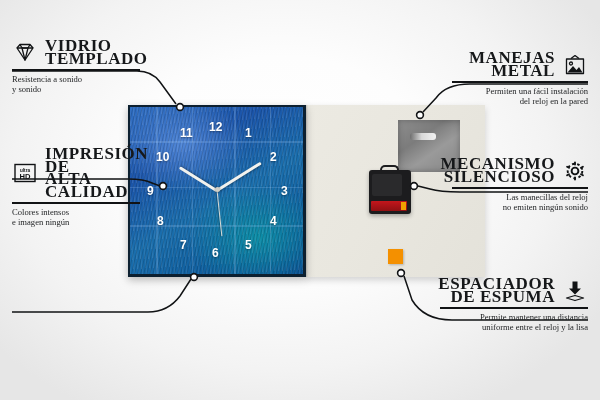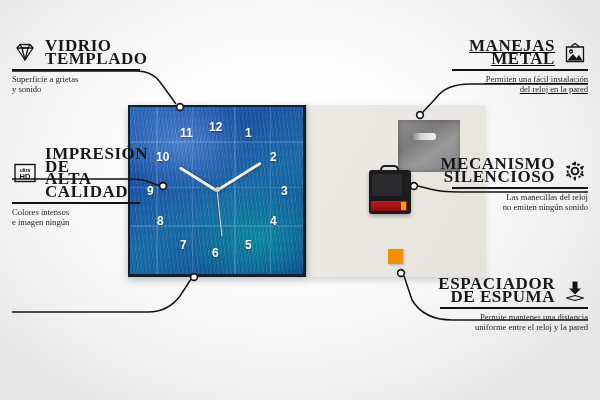--- a/index.html
+++ b/index.html
@@ -190,21 +190,21 @@
             <path d="M10,6 H16"></path>
           </g>
         </svg>
       </span>
       <span>
         <div class="title">VIDRIO</div>
         <div class="title">TEMPLADO</div>
       </span>
     </div>
     <div class="rule"></div>
-    <div class="desc">Superficie a grietas</div>
+    <div class="desc">Resistencia a sonido</div>
     <div class="desc">y sonido</div>
   </div>
 
   <div class="callout left" style="left:12px;top:148px;width:128px;">
     <div class="head">
       <span class="ico">
         <svg viewBox="0 0 26 22" width="26" height="22">
           <rect x="3" y="2.5" width="20" height="17" fill="none" stroke="#111315" stroke-width="1.4"></rect>
           <text x="13" y="9.6" font-family="Liberation Sans, sans-serif" font-size="4.6" font-weight="700" text-anchor="middle" fill="#111315">ultra</text>
           <text x="13" y="17" font-family="Liberation Sans, sans-serif" font-size="7.6" font-weight="700" text-anchor="middle" fill="#111315">HD</text>
@@ -214,21 +214,21 @@
         <div class="title">IMPRESIÓN DE</div>
         <div class="title">ALTA CALIDAD</div>
       </span>
     </div>
     <div class="rule"></div>
     <div class="desc">Colores intensos</div>
     <div class="desc">e imagen ningún</div>
   </div>
 
 
-  <div class="callout right" style="left:452px;top:40px;width:136px;text-decoration:underline;">
+  <div class="callout right" style="left:452px;top:52px;width:136px;">
     <div class="head">
       <span>
         <div class="title">MANEJAS</div>
         <div class="title">METAL</div>
       </span>
       <span class="ico">
         <svg viewBox="0 0 26 22" width="26" height="22">
           <g fill="none" stroke="#111315" stroke-width="1.3" stroke-linejoin="round">
             <path d="M13,1.5 L9,4.5 M13,1.5 L17,4.5"></path>
             <rect x="4.5" y="5" width="17" height="14.5"></rect>
@@ -272,16 +272,16 @@
       </span>
       <span class="ico">
         <svg viewBox="0 0 26 22" width="26" height="22">
           <path d="M10.5,1.5 h5 v7 h3.5 L13,14.5 L7,8.5 h3.5 Z" fill="#111315"></path>
           <path d="M13,15.5 L21.5,18 L13,20.5 L4.5,18 Z" fill="none" stroke="#111315" stroke-width="1.3" stroke-linejoin="round"></path>
         </svg>
       </span>
     </div>
     <div class="rule"></div>
     <div class="desc">Permite mantener una distancia</div>
-    <div class="desc">uniforme entre el reloj y la pared</div>
+    <div class="desc">uniforme entre el reloj y la lisa</div>
   </div>
 
 </div>
 
 </body></html>

